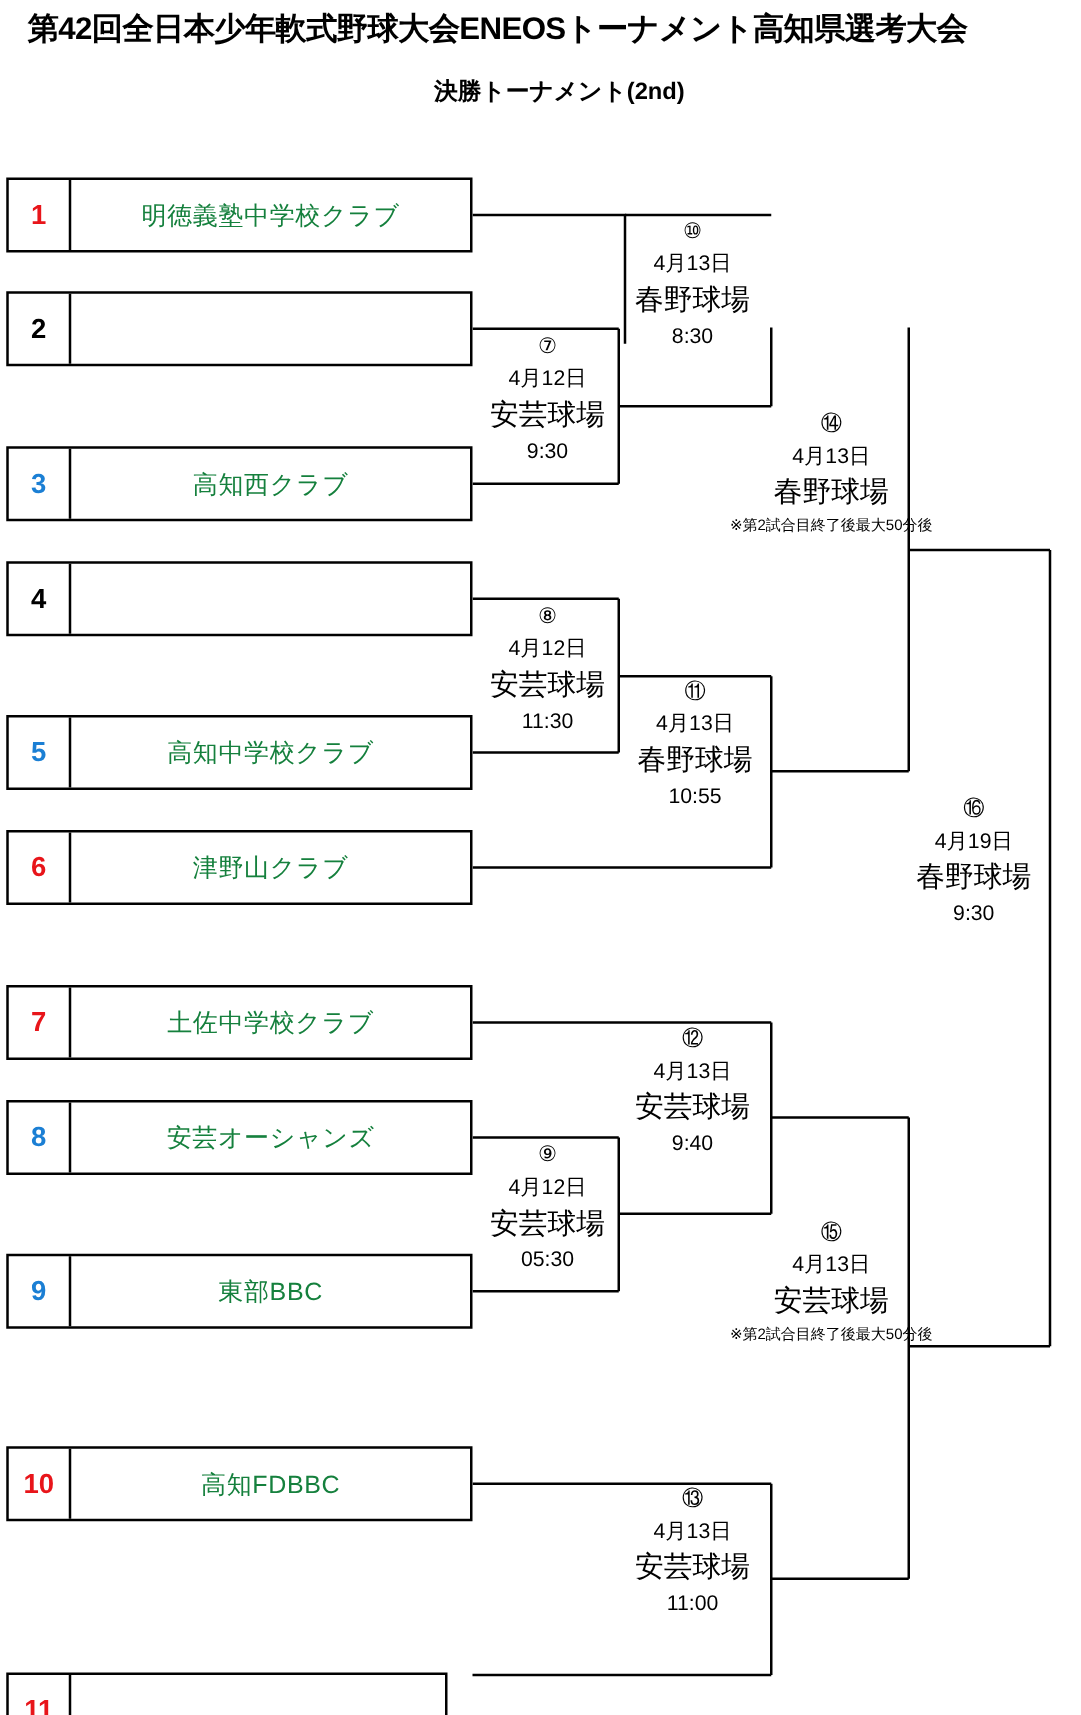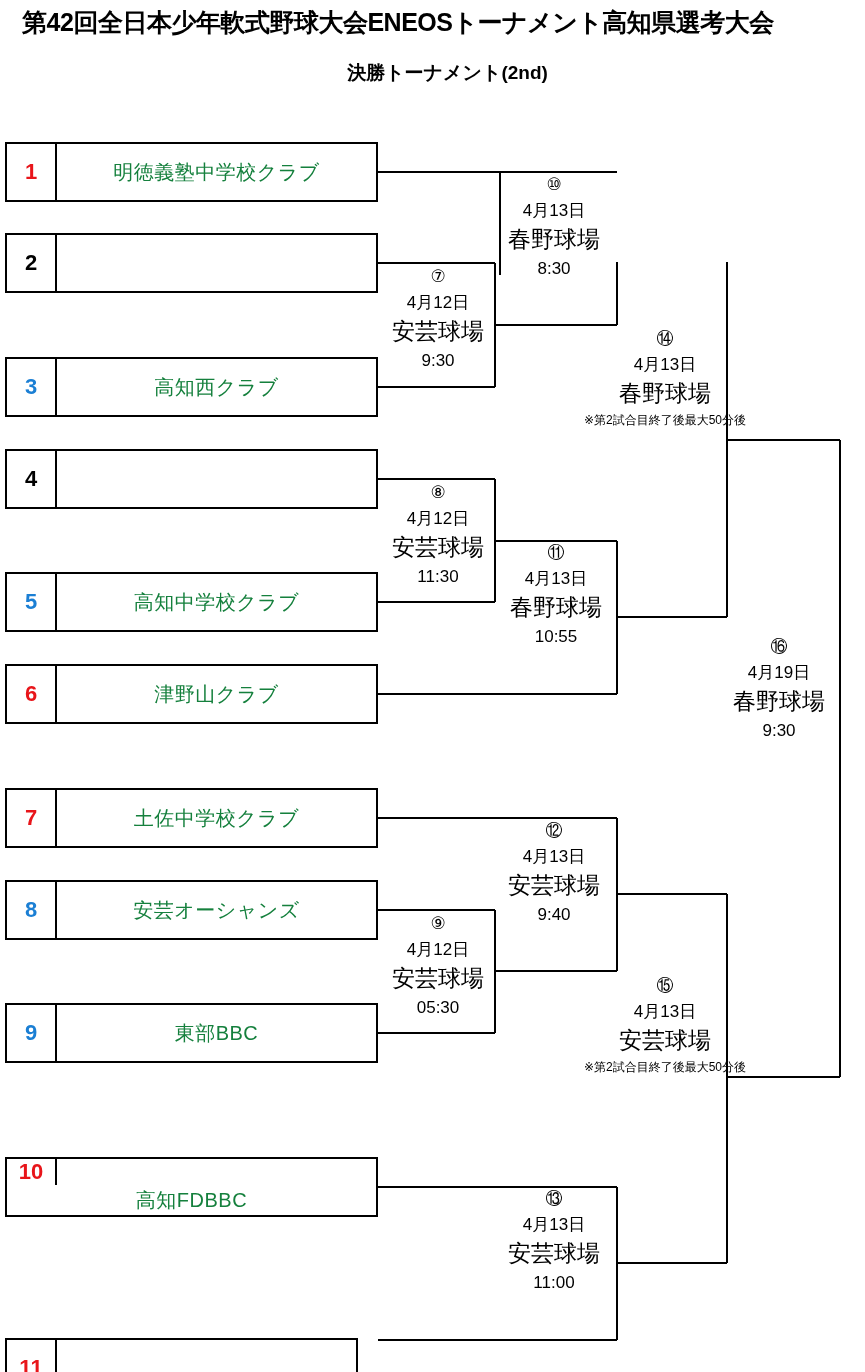--- a/index.html
+++ b/index.html
@@ -215,21 +215,21 @@
   <div class="team-box" style="left:5px; top:880px; width:373px; height:60px;">
     <div class="seed-cell seed-blue">8</div>
     <div class="team-cell">安芸オーシャンズ</div>
   </div>
 
   <div class="team-box" style="left:5px; top:1003px; width:373px; height:60px;">
     <div class="seed-cell seed-blue">9</div>
     <div class="team-cell">東部BBC</div>
   </div>
 
-  <div class="team-box" style="left:5px; top:1157px; width:373px; height:60px;flex-direction:column;">
+  <div class="team-box" style="left:5px; top:1157px; width:373px; height:60px;">
     <div class="seed-cell seed-red">10</div>
     <div class="team-cell">高知FDBBC</div>
   </div>
 
   <div class="team-box" style="left:5px; top:1310px; width:353px; height:60px;margin-top:28px;">
     <div class="seed-cell seed-red">11</div>
   </div>
 
   <div class="match-info" style="left:383px; top:268px; width:110px;">
     <span class="match-num">⑦</span>

